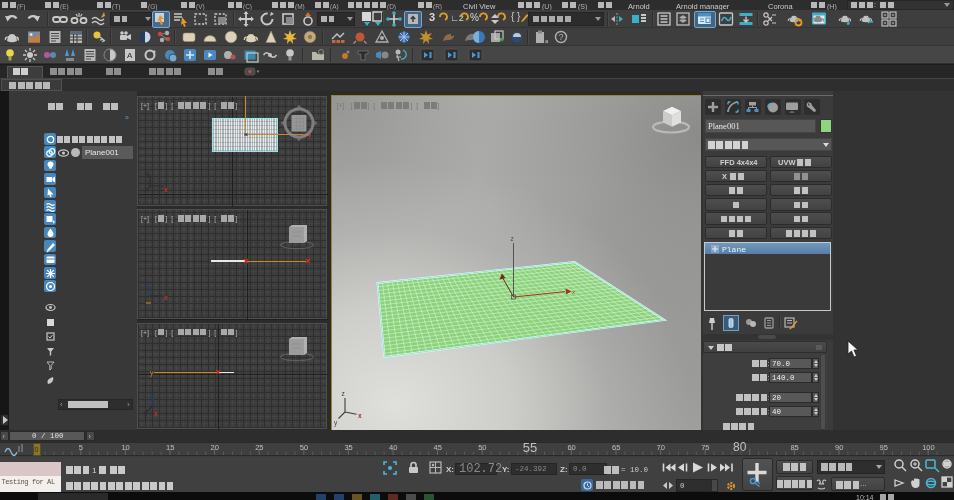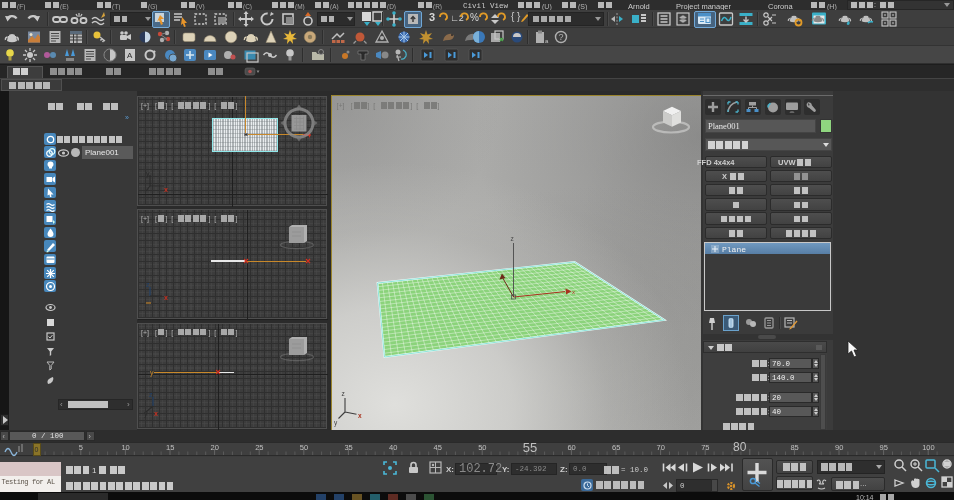--- a/index.html
+++ b/index.html
@@ -25,28 +25,28 @@
     <i class="ck" style="left:228px;top:2px;width:14.2px;height:6px;--c:#c8c8c8;--g:6.2px;--p:8px"></i>
     <div class="tx" style="left:243px;top:2px;font-size:6.5px;color:#a8a8a8;">(C)</div>
     <i class="ck" style="left:272px;top:2px;width:22.2px;height:6px;--c:#c8c8c8;--g:6.2px;--p:8px"></i>
     <div class="tx" style="left:295px;top:2px;font-size:6.5px;color:#a8a8a8;">(M)</div>
     <i class="ck" style="left:315px;top:2px;width:14.2px;height:6px;--c:#c8c8c8;--g:6.2px;--p:8px"></i>
     <div class="tx" style="left:330px;top:2px;font-size:6.5px;color:#a8a8a8;">(A)</div>
     <i class="ck" style="left:348px;top:2px;width:38.2px;height:6px;--c:#c8c8c8;--g:6.2px;--p:8px"></i>
     <div class="tx" style="left:387px;top:2px;font-size:6.5px;color:#a8a8a8;">(D)</div>
     <i class="ck" style="left:418px;top:2px;width:14.2px;height:6px;--c:#c8c8c8;--g:6.2px;--p:8px"></i>
     <div class="tx" style="left:433px;top:2px;font-size:6.5px;color:#a8a8a8;">(R)</div>
-    <div class="tx" style="left:463px;top:1.5px;font-size:7.5px;color:#cccccc;font-family:Liberation Mono, monospace;">Civil View</div>
+    <div class="tx" style="left:463px;top:1.5px;font-size:7.5px;color:#cccccc;">Civil View</div>
     <i class="ck" style="left:518px;top:2px;width:22.2px;height:6px;--c:#c8c8c8;--g:6.2px;--p:8px"></i>
     <div class="tx" style="left:542px;top:1.5px;font-size:7px;color:#b8b8b8;">(U)</div>
     <i class="ck" style="left:562px;top:2px;width:14.2px;height:6px;--c:#c8c8c8;--g:6.2px;--p:8px"></i>
     <div class="tx" style="left:578px;top:1.5px;font-size:7px;color:#b8b8b8;">(S)</div>
     <i class="ck" style="left:598px;top:2px;width:14.2px;height:6px;--c:#c8c8c8;--g:6.2px;--p:8px"></i>
     <div class="tx" style="left:628px;top:1.5px;font-size:7.5px;color:#cccccc;">Arnold</div>
-    <div class="tx" style="left:676px;top:1.5px;font-size:7.5px;color:#cccccc;">Project manager</div>
+    <div class="tx" style="left:676px;top:1.5px;font-size:7.5px;color:#cccccc;">Arnold manager</div>
     <div class="tx" style="left:768px;top:1.5px;font-size:7.5px;color:#cccccc;">Corona</div>
     <i class="ck" style="left:811px;top:2px;width:14.2px;height:6px;--c:#c8c8c8;--g:6.2px;--p:8px"></i>
     <div class="tx" style="left:827px;top:1.5px;font-size:7px;color:#b8b8b8;">(H)</div>
     <div class="ab" style="left:847px;top:0px;width:107px;height:10px;background:#333;border:1px solid #262626"></div>
     <i class="ck" style="left:851px;top:2px;width:22.2px;height:6px;--c:#c8c8c8;--g:6.2px;--p:8px"></i>
     <div class="tx" style="left:874px;top:0px;font-size:7px;color:#cccccc;">:</div>
     <i class="ck" style="left:880px;top:2px;width:14.2px;height:6px;--c:#c8c8c8;--g:6.2px;--p:8px"></i>
     <div class="ab" style="left:944px;top:3px;width:0;height:0;border-left:3px solid transparent;border-right:3px solid transparent;border-top:4px solid #999"></div>
     <div class="ab" style="left:0;top:10px;width:954px;height:18px;background:#3e3e3e;border-bottom:1px solid #333"></div>
     <svg width="16" height="16" viewBox="0 0 16 16" style="left:4px;top:11px">
@@ -721,21 +721,21 @@
     <svg width="13" height="13" viewBox="0 0 13 13" style="left:805px;top:100.5px">
       <path d="M2.5 1.5 a3.2 3.2 0 0 0 1.8 5.4 l4.5 3.8 a1.4 1.4 0 0 0 1.9 -1.9 L6.9 4.3 a3.2 3.2 0 0 0 -4.4 -2.8 l2.2 2.2 l-.9 1.4 Z" fill="#9e9e9e"></path>
     </svg>
     <div class="ab" style="left:705px;top:119px;width:111px;height:13.5px;background:#575757;border:1px solid #444"></div>
     <div class="tx" style="left:708px;top:121.5px;font-size:8.5px;color:#e8e8e8;font-family:'Liberation Serif',serif">Plane001</div>
     <div class="ab" style="left:820px;top:119px;width:12px;height:13.5px;background:#8fd57f;border:1px solid #333"></div>
     <div class="ab" style="left:705px;top:138px;width:127px;height:12.5px;background:#575757;border:1px solid #444"></div>
     <i class="ck" style="left:708px;top:141px;width:41px;height:7.5px;--c:#e0e0e0;--g:6.8px;--p:8.4px"></i>
     <div class="ab" style="left:823px;top:142.5px;width:0;height:0;border-left:3.5px solid transparent;border-right:3.5px solid transparent;border-top:4.5px solid #ddd"></div>
     <div class="btn" style="left:705px;top:155.5px;width:62px;height:12.5px"></div>
-    <div class="tx" style="left:697px;top:158.0px;font-size:7.5px;color:#cfcfcf;font-weight:bold">FFD 4x4x4</div>
+    <div class="tx" style="left:720px;top:158.0px;font-size:7.5px;color:#cfcfcf;font-weight:bold">FFD 4x4x4</div>
     <div class="btn" style="left:770px;top:155.5px;width:62px;height:12.5px"></div>
     <div class="tx" style="left:778px;top:158.0px;font-size:7.5px;color:#cfcfcf;font-weight:bold">UVW</div>
     <i class="ck" style="left:797px;top:159.0px;width:15px;height:6.5px;--c:#cfcfcf;--g:6.4px;--p:8px"></i>
     <div class="btn" style="left:705px;top:169.7px;width:62px;height:12.5px"></div>
     <div class="tx" style="left:722px;top:172.2px;font-size:7.5px;color:#cfcfcf;font-weight:bold">X</div>
     <i class="ck" style="left:730px;top:173.2px;width:15px;height:6.5px;--c:#cfcfcf;--g:6.4px;--p:8px"></i>
     <div class="btn" style="left:770px;top:169.7px;width:62px;height:12.5px"></div>
     <i class="ck" style="left:793.8px;top:173.2px;width:14.4px;height:6.5px;--c:#9a9a9a;--g:6.4px;--p:8px"></i>
     <div class="btn" style="left:705px;top:183.9px;width:62px;height:12.5px"></div>
     <i class="ck" style="left:728.8px;top:187.4px;width:14.4px;height:6.5px;--c:#cfcfcf;--g:6.4px;--p:8px"></i>

